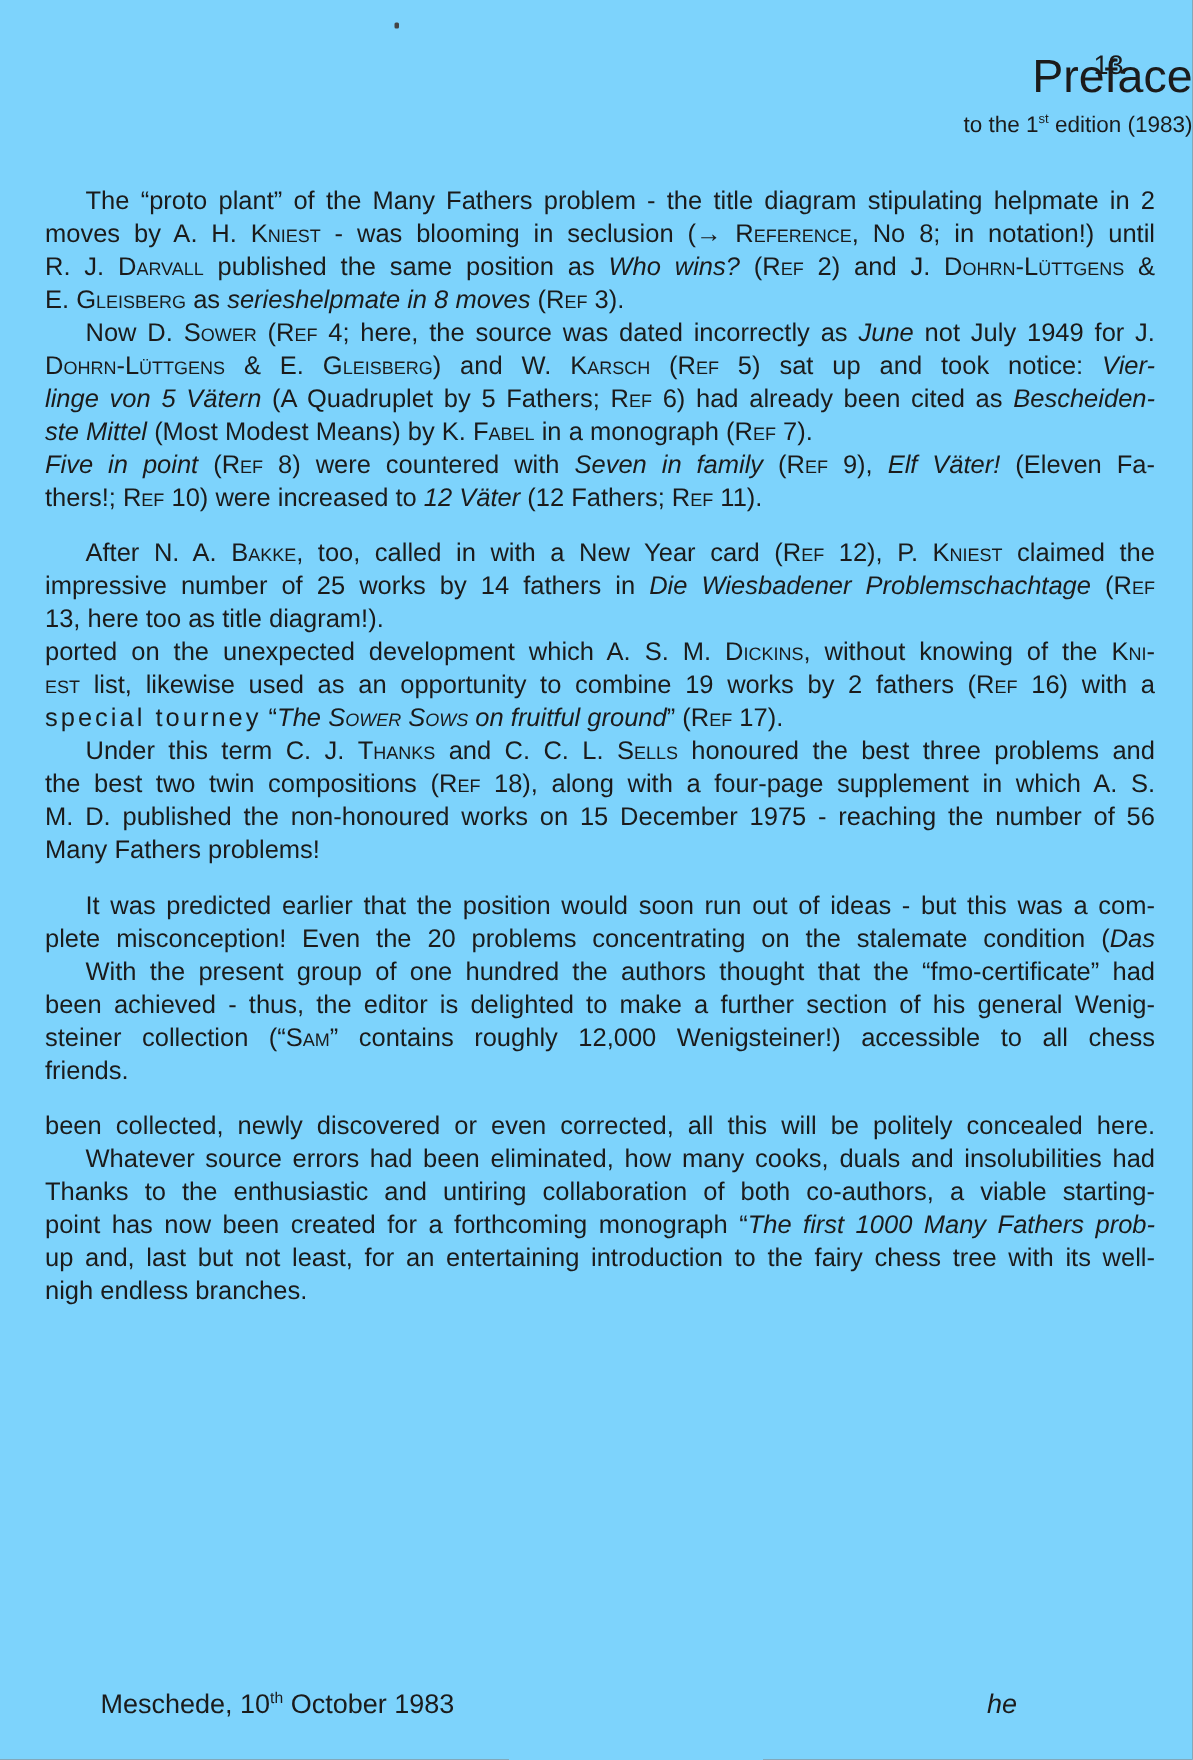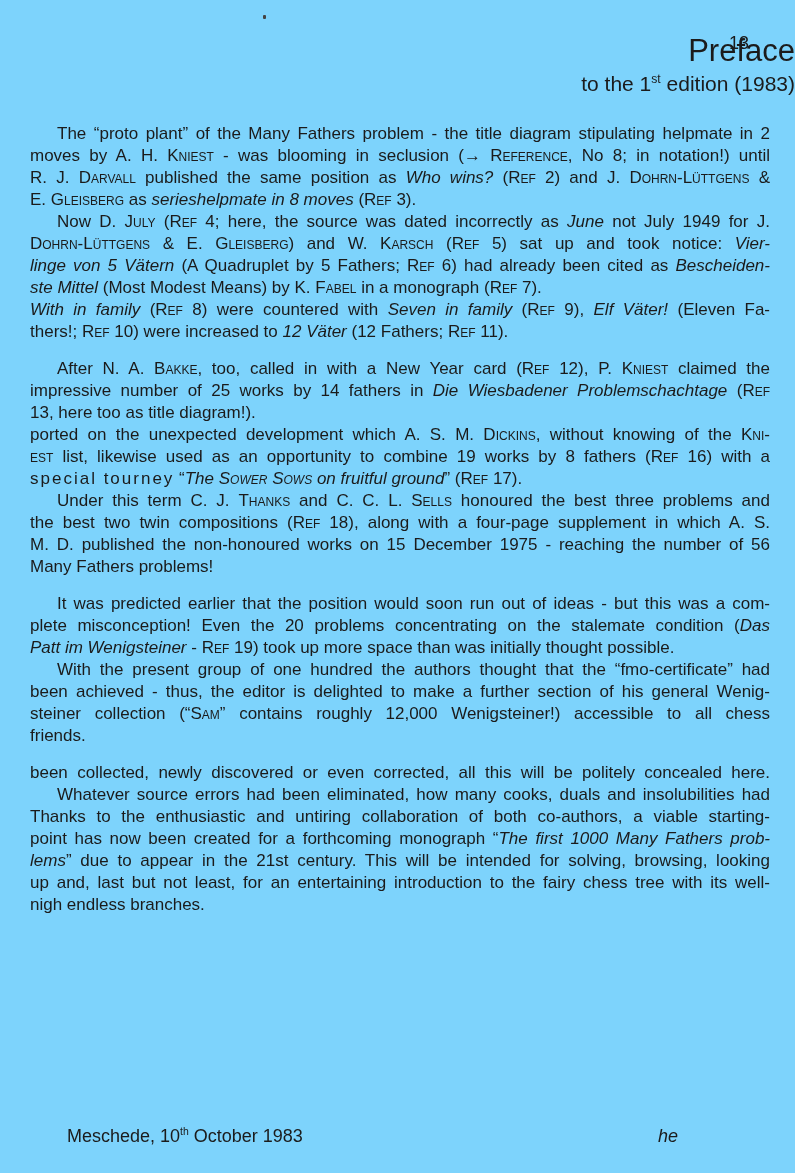--- a/index.html
+++ b/index.html
@@ -27,21 +27,21 @@
   }
   .headerblock {
     padding-top: 34px;
     text-align: right;
   }
   .title {
     font-size: 31px;
     line-height: 34px;
   }
   .subtitle {
-    font-size: 21px;
+    font-size: 15px;
     line-height: 26px;
     margin-top: 3px;
     margin-left: 12px;
   }
   .sup {
     vertical-align: super;
     font-size: 0.58em;
     line-height: 0;
   }
   .body {
@@ -97,62 +97,60 @@
   </div>
 
   <div class="body">
       <div class="para">
         <div class="line indent"><span class="r-n">The “proto plant” of the Many Fathers problem - the title diagram stipulating helpmate in 2</span></div>
         <div class="line"><span class="r-n">moves by A. H. </span><span class="r-sc">Kniest</span><span class="r-n"> - was blooming in seclusion (→ </span><span class="r-sc">Reference</span><span class="r-n">, No 8; in notation!) until</span></div>
         <div class="line"><span class="r-n">R. J. </span><span class="r-sc">Darvall</span><span class="r-n"> published the same position as </span><span class="r-i">Who wins?</span><span class="r-n"> (</span><span class="r-sc">Ref</span><span class="r-n"> 2) and J. </span><span class="r-sc">Dohrn-Lüttgens</span><span class="r-n"> &amp;</span></div>
         <div class="line last"><span class="r-n">E. </span><span class="r-sc">Gleisberg</span><span class="r-n"> as </span><span class="r-i">serieshelpmate in 8 moves</span><span class="r-n"> (</span><span class="r-sc">Ref</span><span class="r-n"> 3).</span></div>
       </div>
       <div class="para">
-        <div class="line indent"><span class="r-n">Now D. </span><span class="r-sc">July</span><span class="r-n"> (</span><span class="r-sc">Ref</span><span class="r-n"> 4; here, the source was dated incorrectly as </span><span class="r-i">June</span><span class="r-n"> not July 1949 for J.</span></div>
+        <div class="line indent"><span class="r-n">Now D. </span><span class="r-sc">Sower</span><span class="r-n"> (</span><span class="r-sc">Ref</span><span class="r-n"> 4; here, the source was dated incorrectly as </span><span class="r-i">June</span><span class="r-n"> not July 1949 for J.</span></div>
         <div class="line"><span class="r-sc">Dohrn-Lüttgens</span><span class="r-n"> &amp; E. </span><span class="r-sc">Gleisberg</span><span class="r-n">) and W. </span><span class="r-sc">Karsch</span><span class="r-n"> (</span><span class="r-sc">Ref</span><span class="r-n"> 5) sat up and took notice: </span><span class="r-i">Vier-</span></div>
         <div class="line"><span class="r-i">linge von 5 Vätern</span><span class="r-n"> (A Quadruplet by 5 Fathers; </span><span class="r-sc">Ref</span><span class="r-n"> 6) had already been cited as </span><span class="r-i">Bescheiden-</span></div>
         <div class="line last"><span class="r-i">ste Mittel</span><span class="r-n"> (Most Modest Means) by K. </span><span class="r-sc">Fabel</span><span class="r-n"> in a monograph (</span><span class="r-sc">Ref</span><span class="r-n"> 7).</span></div>
       </div>
       <div class="para">
-        <div class="line"><span class="r-i">With in family</span><span class="r-n"> (</span><span class="r-sc">Ref</span><span class="r-n"> 8) were countered with </span><span class="r-i">Seven in family</span><span class="r-n"> (</span><span class="r-sc">Ref</span><span class="r-n"> 9), </span><span class="r-i">Elf Väter!</span><span class="r-n"> (Eleven Fa-</span></div>
+        <div class="line"><span class="r-i">Five in point</span><span class="r-n"> (</span><span class="r-sc">Ref</span><span class="r-n"> 8) were countered with </span><span class="r-i">Seven in family</span><span class="r-n"> (</span><span class="r-sc">Ref</span><span class="r-n"> 9), </span><span class="r-i">Elf Väter!</span><span class="r-n"> (Eleven Fa-</span></div>
         <div class="line last"><span class="r-n">thers!; </span><span class="r-sc">Ref</span><span class="r-n"> 10) were increased to </span><span class="r-i">12 Väter</span><span class="r-n"> (12 Fathers; </span><span class="r-sc">Ref</span><span class="r-n"> 11).</span></div>
       </div>
       <div class="para gap">
         <div class="line indent"><span class="r-n">After N. A. </span><span class="r-sc">Bakke</span><span class="r-n">, too, called in with a New Year card (</span><span class="r-sc">Ref</span><span class="r-n"> 12), P. </span><span class="r-sc">Kniest</span><span class="r-n"> claimed the</span></div>
         <div class="line"><span class="r-n">impressive number of 25 works by 14 fathers in </span><span class="r-i">Die Wiesbadener Problemschachtage</span><span class="r-n"> (</span><span class="r-sc">Ref</span></div>
         <div class="line last"><span class="r-n">13, here too as title diagram!).</span></div>
       </div>
       <div class="para">
         <div class="line"><span class="r-n">ported on the unexpected development which A. S. M. </span><span class="r-sc">Dickins</span><span class="r-n">, without knowing of the </span><span class="r-sc">Kni-</span></div>
-        <div class="line"><span class="r-sc">est</span><span class="r-n"> list, likewise used as an opportunity to combine 19 works by 8 fathers (</span><span class="r-sc">Ref</span><span class="r-n"> 16) with a</span></div>
+        <div class="line"><span class="r-sc">est</span><span class="r-n"> list, likewise used as an opportunity to combine 19 works by 2 fathers (</span><span class="r-sc">Ref</span><span class="r-n"> 16) with a</span></div>
         <div class="line last"><span class="r-sp">special tourney</span><span class="r-n"> “</span><span class="r-i">The </span><span class="r-isc">Sower Sows</span><span class="r-i"> on fruitful ground</span><span class="r-n">” (</span><span class="r-sc">Ref</span><span class="r-n"> 17).</span></div>
       </div>
       <div class="para">
         <div class="line indent"><span class="r-n">Under this term C. J. </span><span class="r-sc">Thanks</span><span class="r-n"> and C. C. L. </span><span class="r-sc">Sells</span><span class="r-n"> honoured the best three problems and</span></div>
         <div class="line"><span class="r-n">the best two twin compositions (</span><span class="r-sc">Ref</span><span class="r-n"> 18), along with a four-page supplement in which A. S.</span></div>
         <div class="line"><span class="r-n">M. D. published the non-honoured works on 15 December 1975 - reaching the number of 56</span></div>
         <div class="line last"><span class="r-n">Many Fathers problems!</span></div>
       </div>
       <div class="para gap">
         <div class="line indent"><span class="r-n">It was predicted earlier that the position would soon run out of ideas - but this was a com-</span></div>
         <div class="line"><span class="r-n">plete misconception! Even the 20 problems concentrating on the stalemate condition (</span><span class="r-i">Das</span></div>
-        <div class="line last"><span class="r-i">Patt im Wenigsteiner</span><span class="r-n"> - </span><span class="r-sc">Ref</span><span class="r-n"> 19) took up more space than was initially thought possible.</span></div>
       </div>
       <div class="para">
         <div class="line indent"><span class="r-n">With the present group of one hundred the authors thought that the “fmo-certificate” had</span></div>
         <div class="line"><span class="r-n">been achieved - thus, the editor is delighted to make a further section of his general Wenig-</span></div>
         <div class="line"><span class="r-n">steiner collection (“</span><span class="r-sc">Sam</span><span class="r-n">” contains roughly 12,000 Wenigsteiner!) accessible to all chess</span></div>
         <div class="line last"><span class="r-n">friends.</span></div>
       </div>
       <div class="para gap">
         <div class="line"><span class="r-n">been collected, newly discovered or even corrected, all this will be politely concealed here.</span></div>
         <div class="line indent"><span class="r-n">Whatever source errors had been eliminated, how many cooks, duals and insolubilities had</span></div>
         <div class="line"><span class="r-n">Thanks to the enthusiastic and untiring collaboration of both co-authors, a viable starting-</span></div>
         <div class="line"><span class="r-n">point has now been created for a forthcoming monograph “</span><span class="r-i">The first 1000 Many Fathers prob-</span></div>
-        <div class="line"><span class="r-i">lems</span><span class="r-n">” due to appear in the 21st century. This will be intended for solving, browsing, looking</span></div>
         <div class="line"><span class="r-n">up and, last but not least, for an entertaining introduction to the fairy chess tree with its well-</span></div>
         <div class="line last"><span class="r-n">nigh endless branches.</span></div>
       </div>
     </div>
 
   <div class="footer-date"><span>Meschede, 10</span><span class="sup">th</span><span> October 1983</span></div>
 
   <div class="footer-initials">he</div>
 
 </div>

